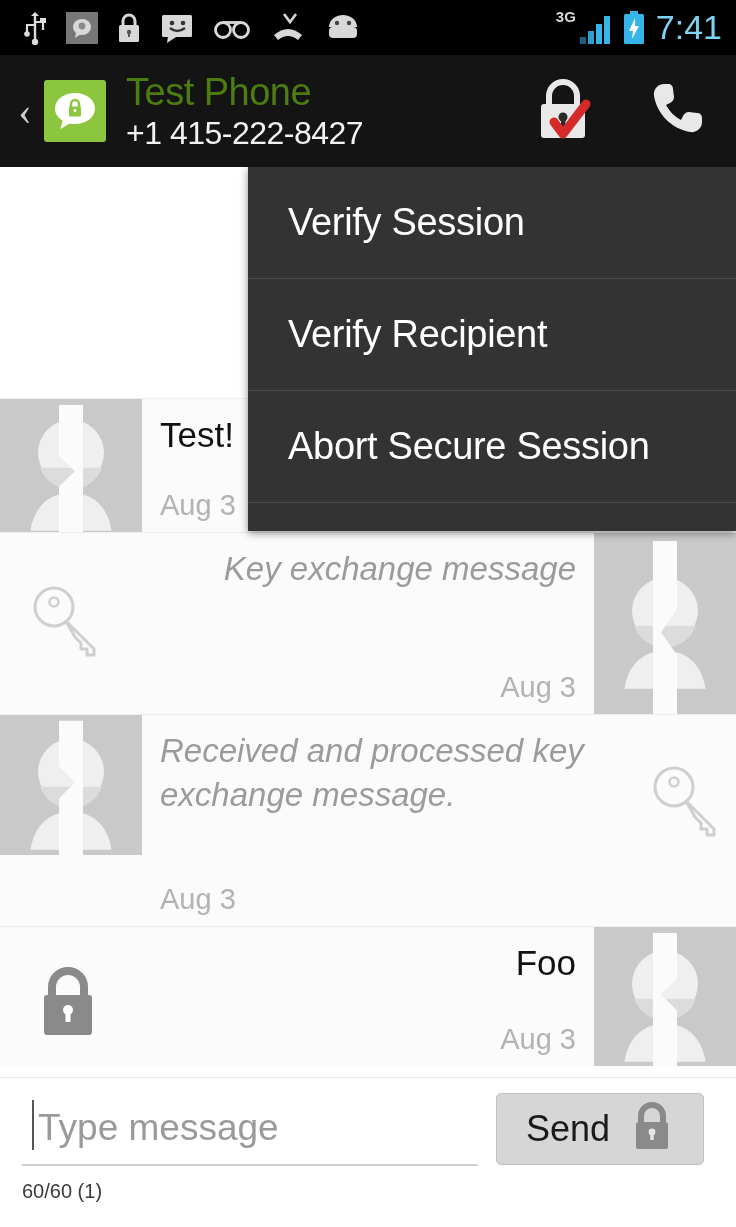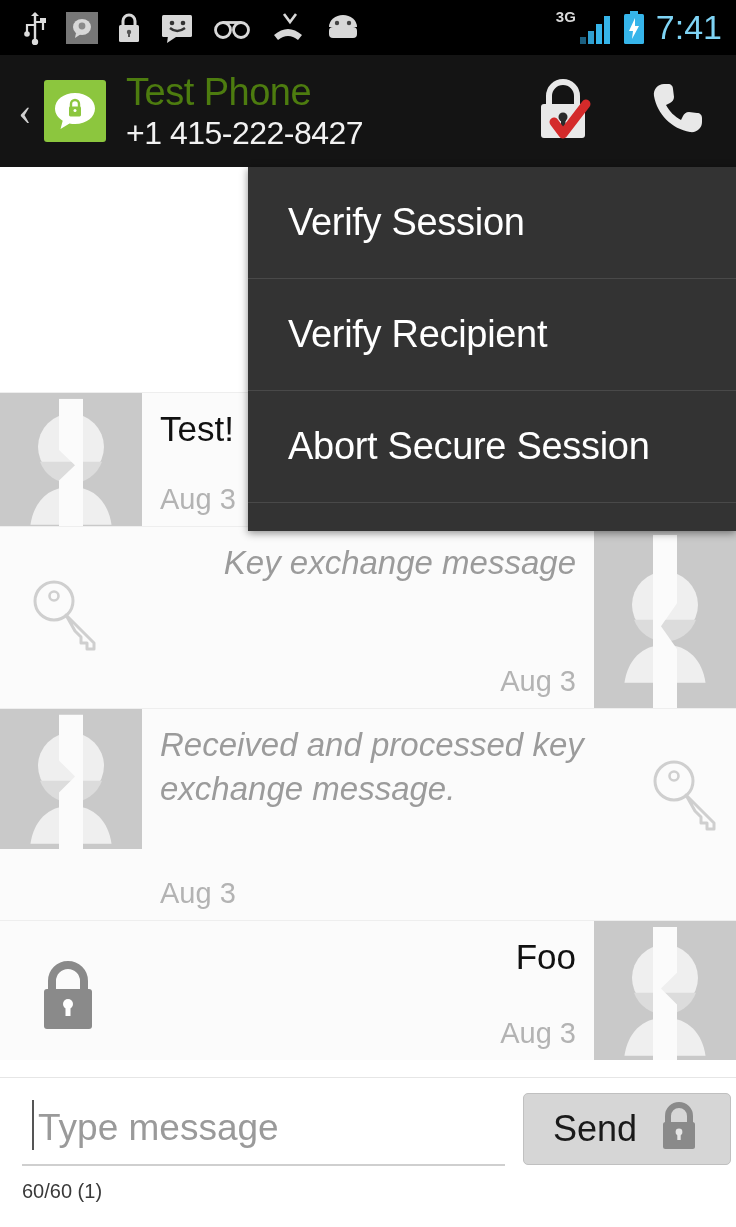--- a/index.html
+++ b/index.html
@@ -56,21 +56,21 @@
     letter-spacing:-0.5px;
   }
   #contact-number{
     color:#f2f2f2; font-size:32px; line-height:38px; letter-spacing:-0.5px;
   }
   #action-icons{ margin-left:auto; display:flex; align-items:center; gap:52px; padding-right:10px; }
   .abicon{ display:block; }
 
   
   #conversation{
-    position:absolute; top:174px; left:0;
+    position:absolute; top:180px; left:0;
     width:736px; height:910px;
     background:#ffffff;
     overflow:hidden;
   }
   #spacer-top{ height:218px; background:#ffffff; }
 
   .msg-row{
     position:relative;
     width:736px;
     border-top:1px solid #eeeeee;
@@ -146,21 +146,21 @@
 
   
   #compose-area{
     position:absolute; left:0; top:1077px;
     width:736px; height:150px;
     background:#ffffff;
     border-top:1px solid #e6e6e6;
   }
   #compose-row{
     display:flex; align-items:center;
-    padding:14px 5px 0 22px;
+    padding:14px 32px 0 22px;
     gap:18px;
   }
   #input-wrap{
     flex:1 1 auto;
     position:relative;
     border-bottom:2px solid #cfcfcf;
     height:74px;
     display:flex; align-items:center;
     padding-left:10px;
   }

